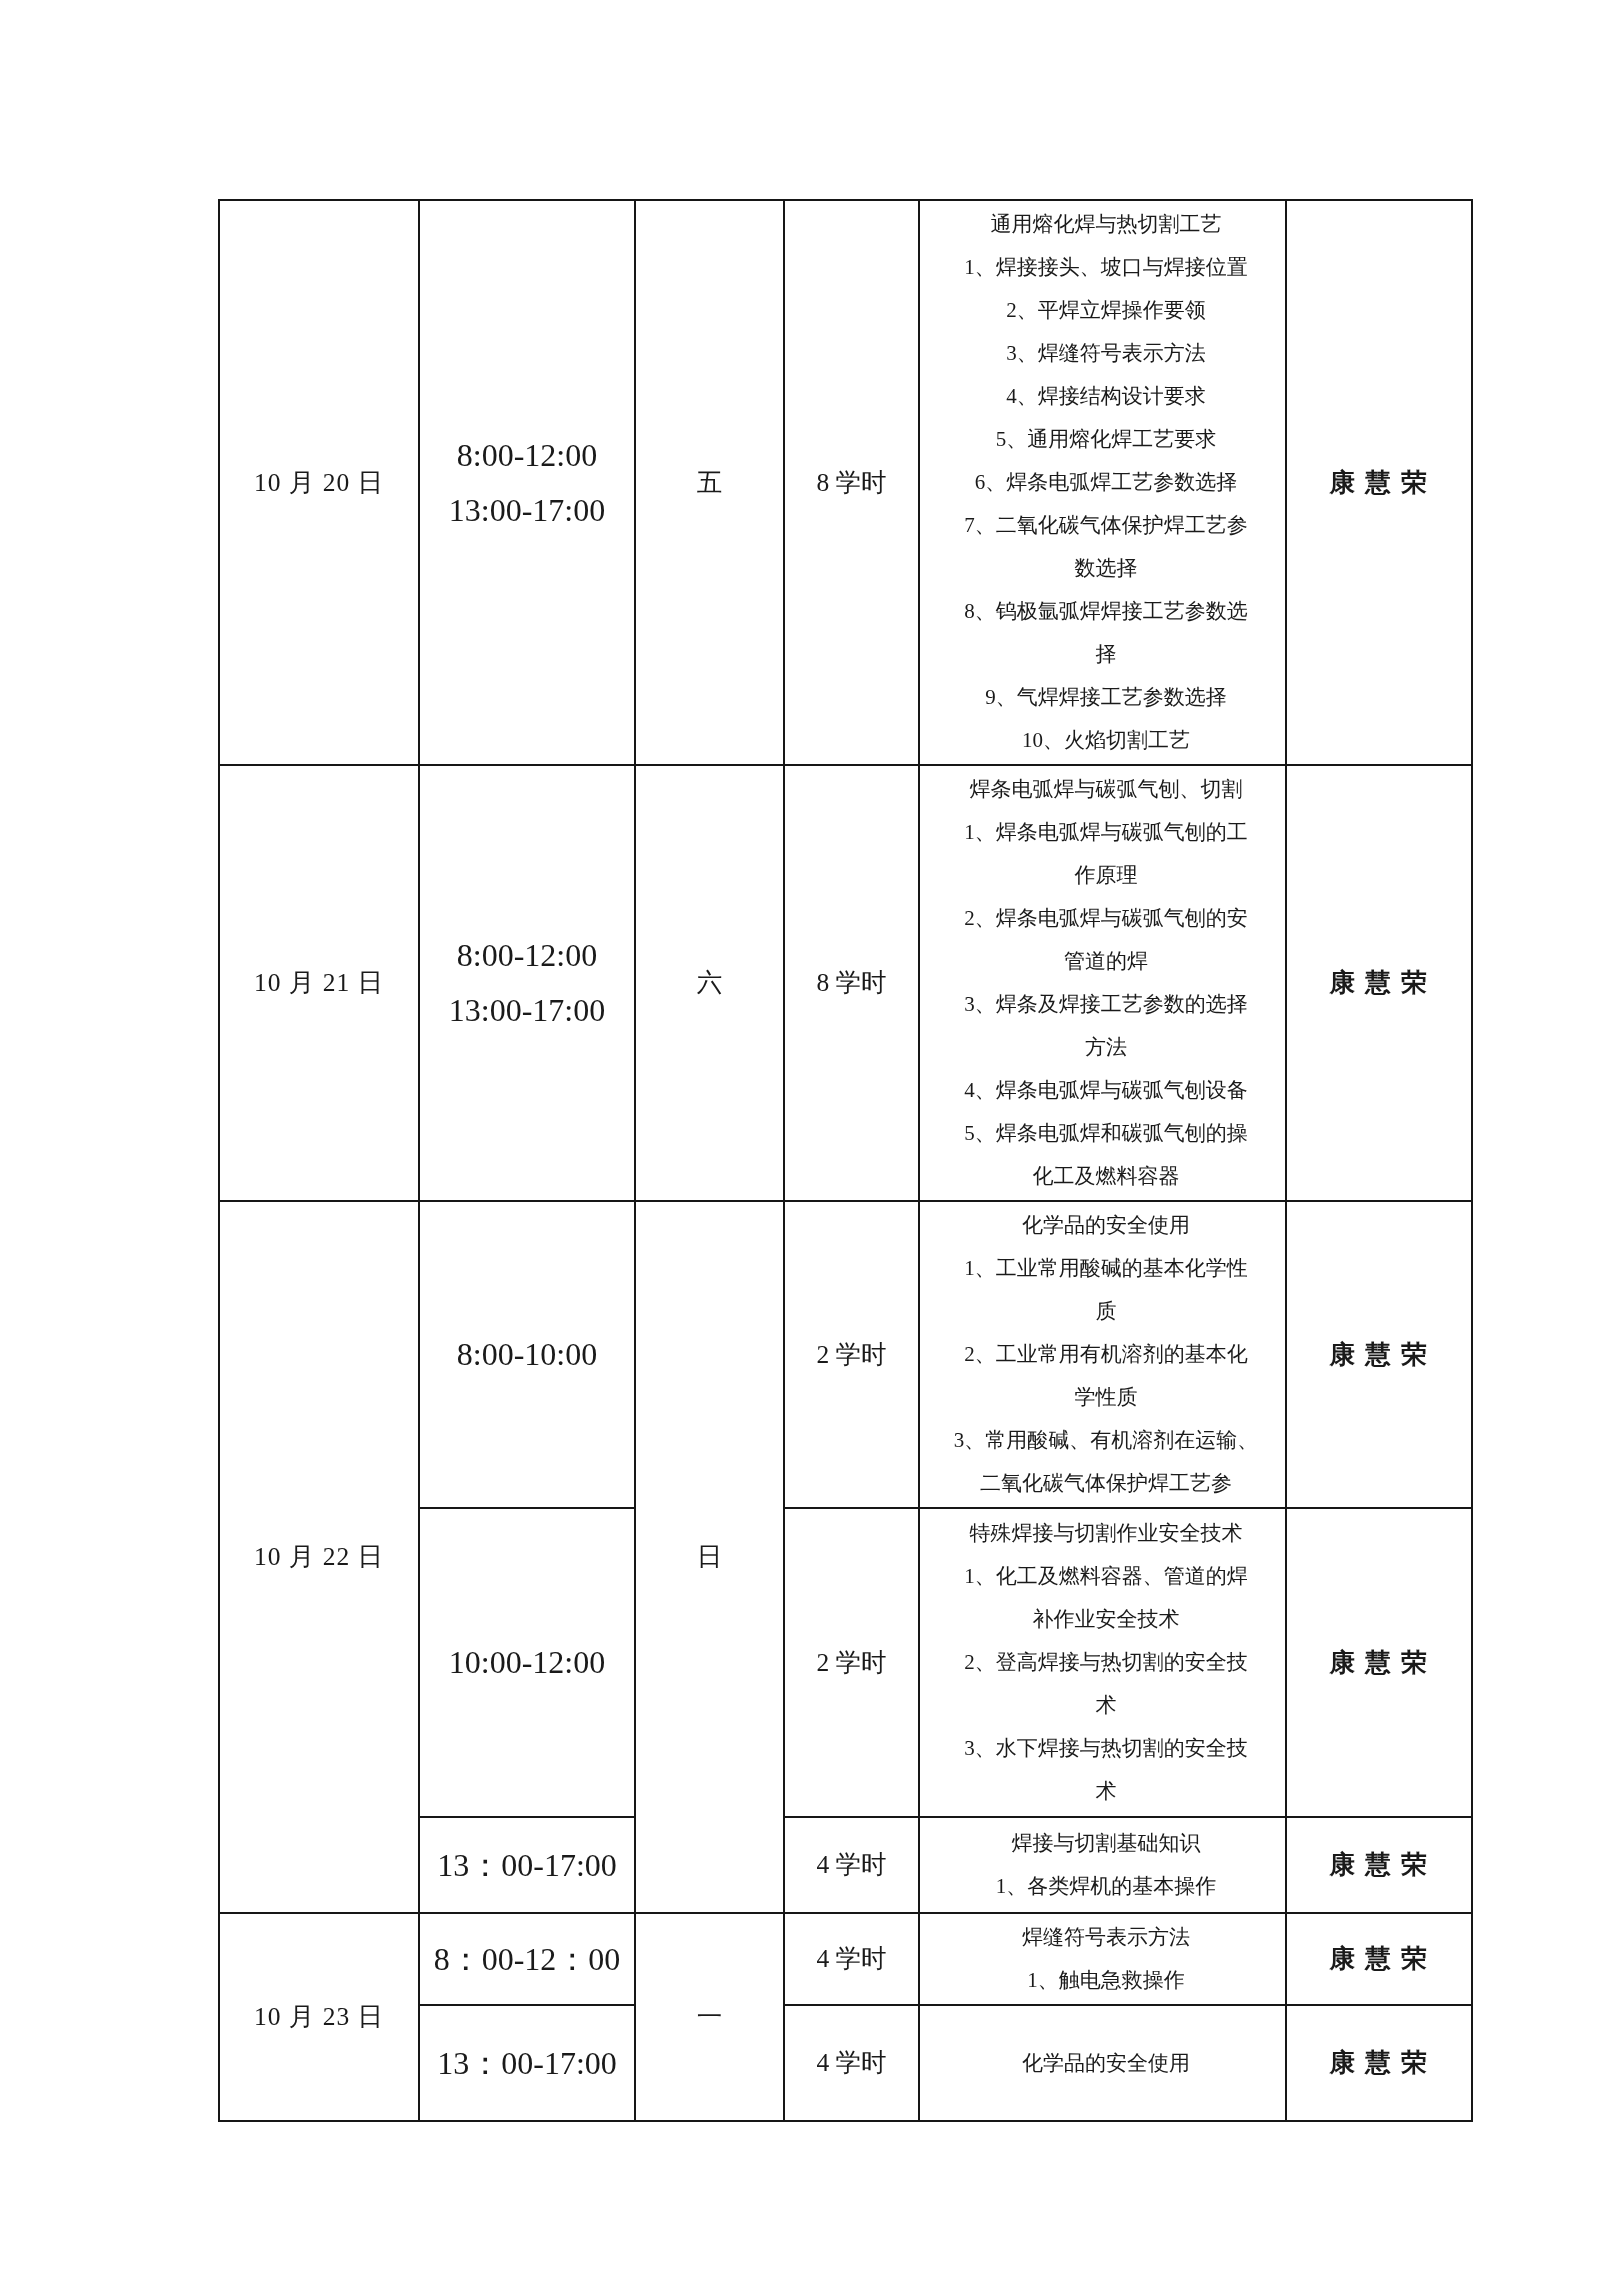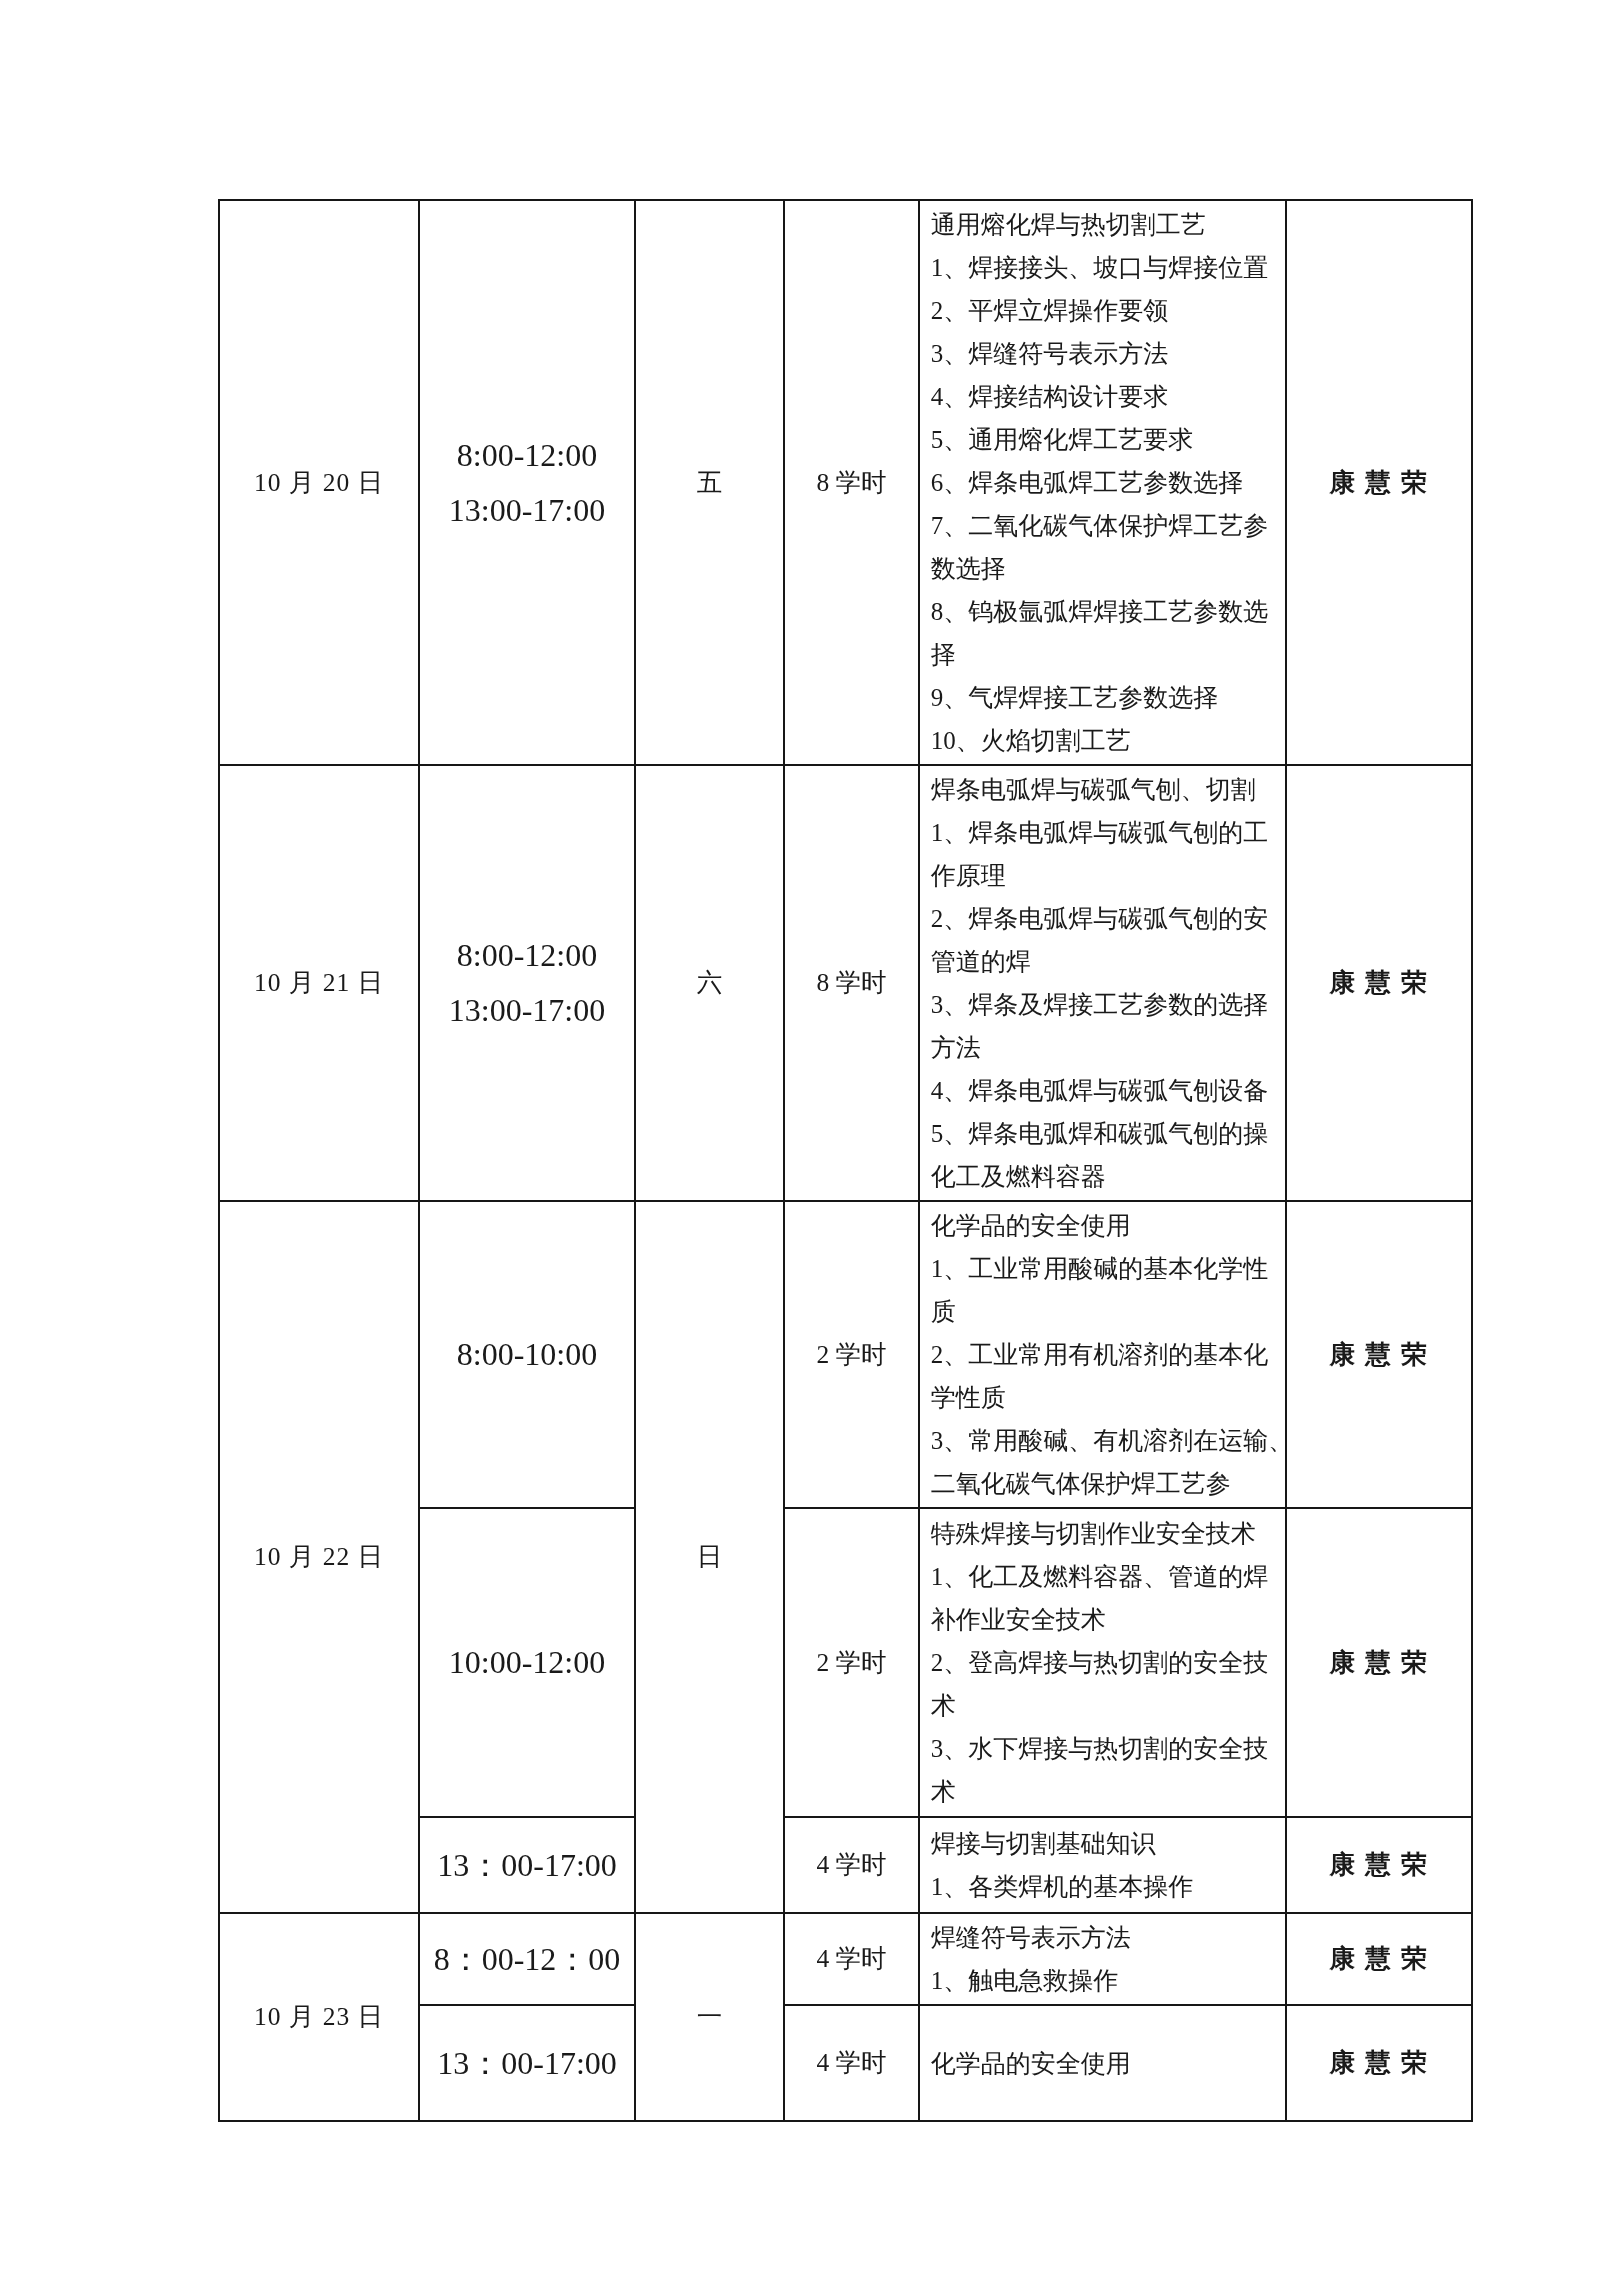--- a/index.html
+++ b/index.html
@@ -37,23 +37,23 @@
   tr.r4{height:309px}
   tr.r5{height:96px}
   tr.r6{height:88px}
   tr.r7{height:116px}
   td.cell-date{letter-spacing:1px;white-space:nowrap;}
   td.cell-time{font-size:32px;white-space:nowrap;}
   td.cell-time .time-line{line-height:55px;}
   td.cell-weekday{font-size:25.5px;}
   td.cell-hours{white-space:nowrap;border-radius:14px;}
   td.cell-content{
-    text-align:left;
+    text-align:center;
     padding:2px 3.9px 2px 10.8px;
-    font-size:25px;
+    font-size:21px;
   }
   td.cell-content .content-line{
     line-height:43px;
     white-space:nowrap;
   }
   td.cell-teacher{letter-spacing:2px;white-space:nowrap;font-weight:bold;}
 </style>
 </head>
 <body>
 

